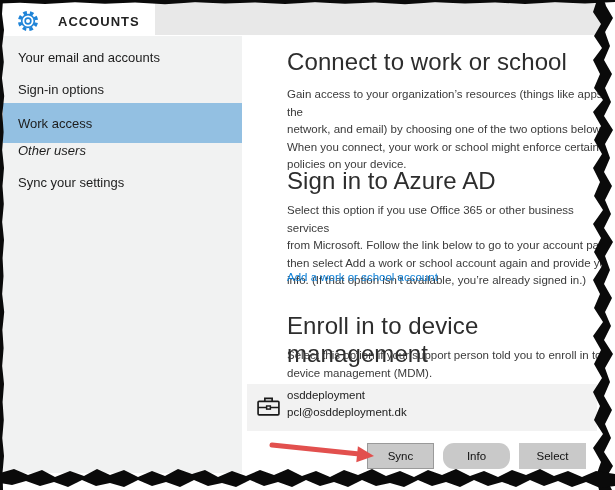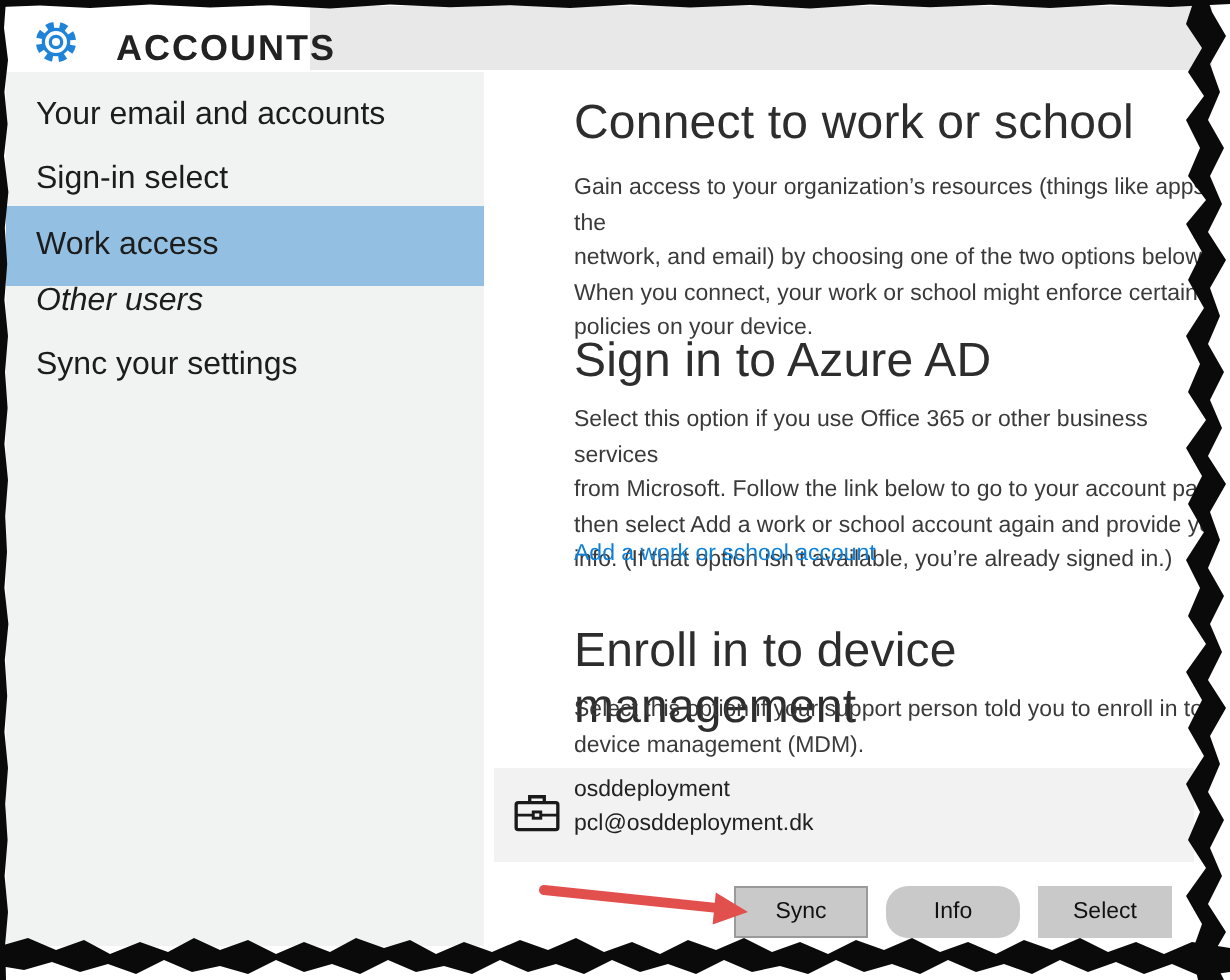--- a/index.html
+++ b/index.html
@@ -8,26 +8,26 @@
     background:#ffffff;
     font-family:"Liberation Sans", sans-serif;
     -webkit-font-smoothing:antialiased;
   }
   .abs{position:absolute;}
 
   
   .header{left:3px;top:3px;width:609px;height:33px;background:#ffffff;}
   .header-gray{left:155px;top:3px;width:452px;height:32px;background:var(--header_gray,#e8e8e8);}
   .gear{left:17px;top:10px;width:22px;height:22px;}
-  .app-title{left:58px;top:14px;font-size:18px;font-weight:700;letter-spacing:1px;color:#222;}
+  .app-title{left:58px;top:14px;font-size:13px;font-weight:700;letter-spacing:1px;color:#222;}
 
   
   .sidebar{left:3px;top:36px;width:239px;height:437px;background:var(--sidebar_gray,#f1f2f2);}
   .side-item{left:3px;width:239px;height:27px;display:flex;align-items:center;
-    padding-left:15px;box-sizing:border-box;font-size:16px;color:#1c1c1c;cursor:pointer;}
+    padding-left:15px;box-sizing:border-box;font-size:13px;color:#1c1c1c;cursor:pointer;}
   .side-item.selected{background:var(--highlight_blue,#93c0e2);}
 
   
   .content-text{color:#3a3a3a;font-size:11.5px;line-height:17.5px;white-space:pre-line;width:330px;}
   .h-section{left:287px;font-size:24px;font-weight:400;color:#2d2d2d;letter-spacing:0.1px;}
   .link{left:287px;font-size:11.5px;color:var(--link_blue,#0e80d7);cursor:pointer;}
 
   
   .account-card{left:247px;top:384px;width:350px;height:47px;background:var(--box_gray,#f2f2f2);cursor:pointer;}
   .briefcase{left:256px;top:395px;width:25px;height:23px;}
@@ -62,21 +62,21 @@
   <circle class="gear-stroke" cx="12" cy="12" r="6.9" stroke-width="1.8"></circle>
   <circle class="gear-stroke" cx="12" cy="12" r="3.1" stroke-width="1.8"></circle>
 </svg>
 <div class="abs app-title">ACCOUNTS</div>
 
 <div class="abs sidebar"></div>
 <div class="abs side-item" style="top:44px;">
   <span>Your email and accounts</span>
 </div>
 <div class="abs side-item" style="top:76px;">
-  <span>Sign-in select</span>
+  <span>Sign-in options</span>
 </div>
 <div class="abs side-item selected" style="top:103px;height:40px;">
   <span>Work access</span>
 </div>
 <div class="abs side-item" style="top:137px;font-style:italic;">
   <span>Other users</span>
 </div>
 <div class="abs side-item" style="top:169px;">
   <span>Sync your settings</span>
 </div>

